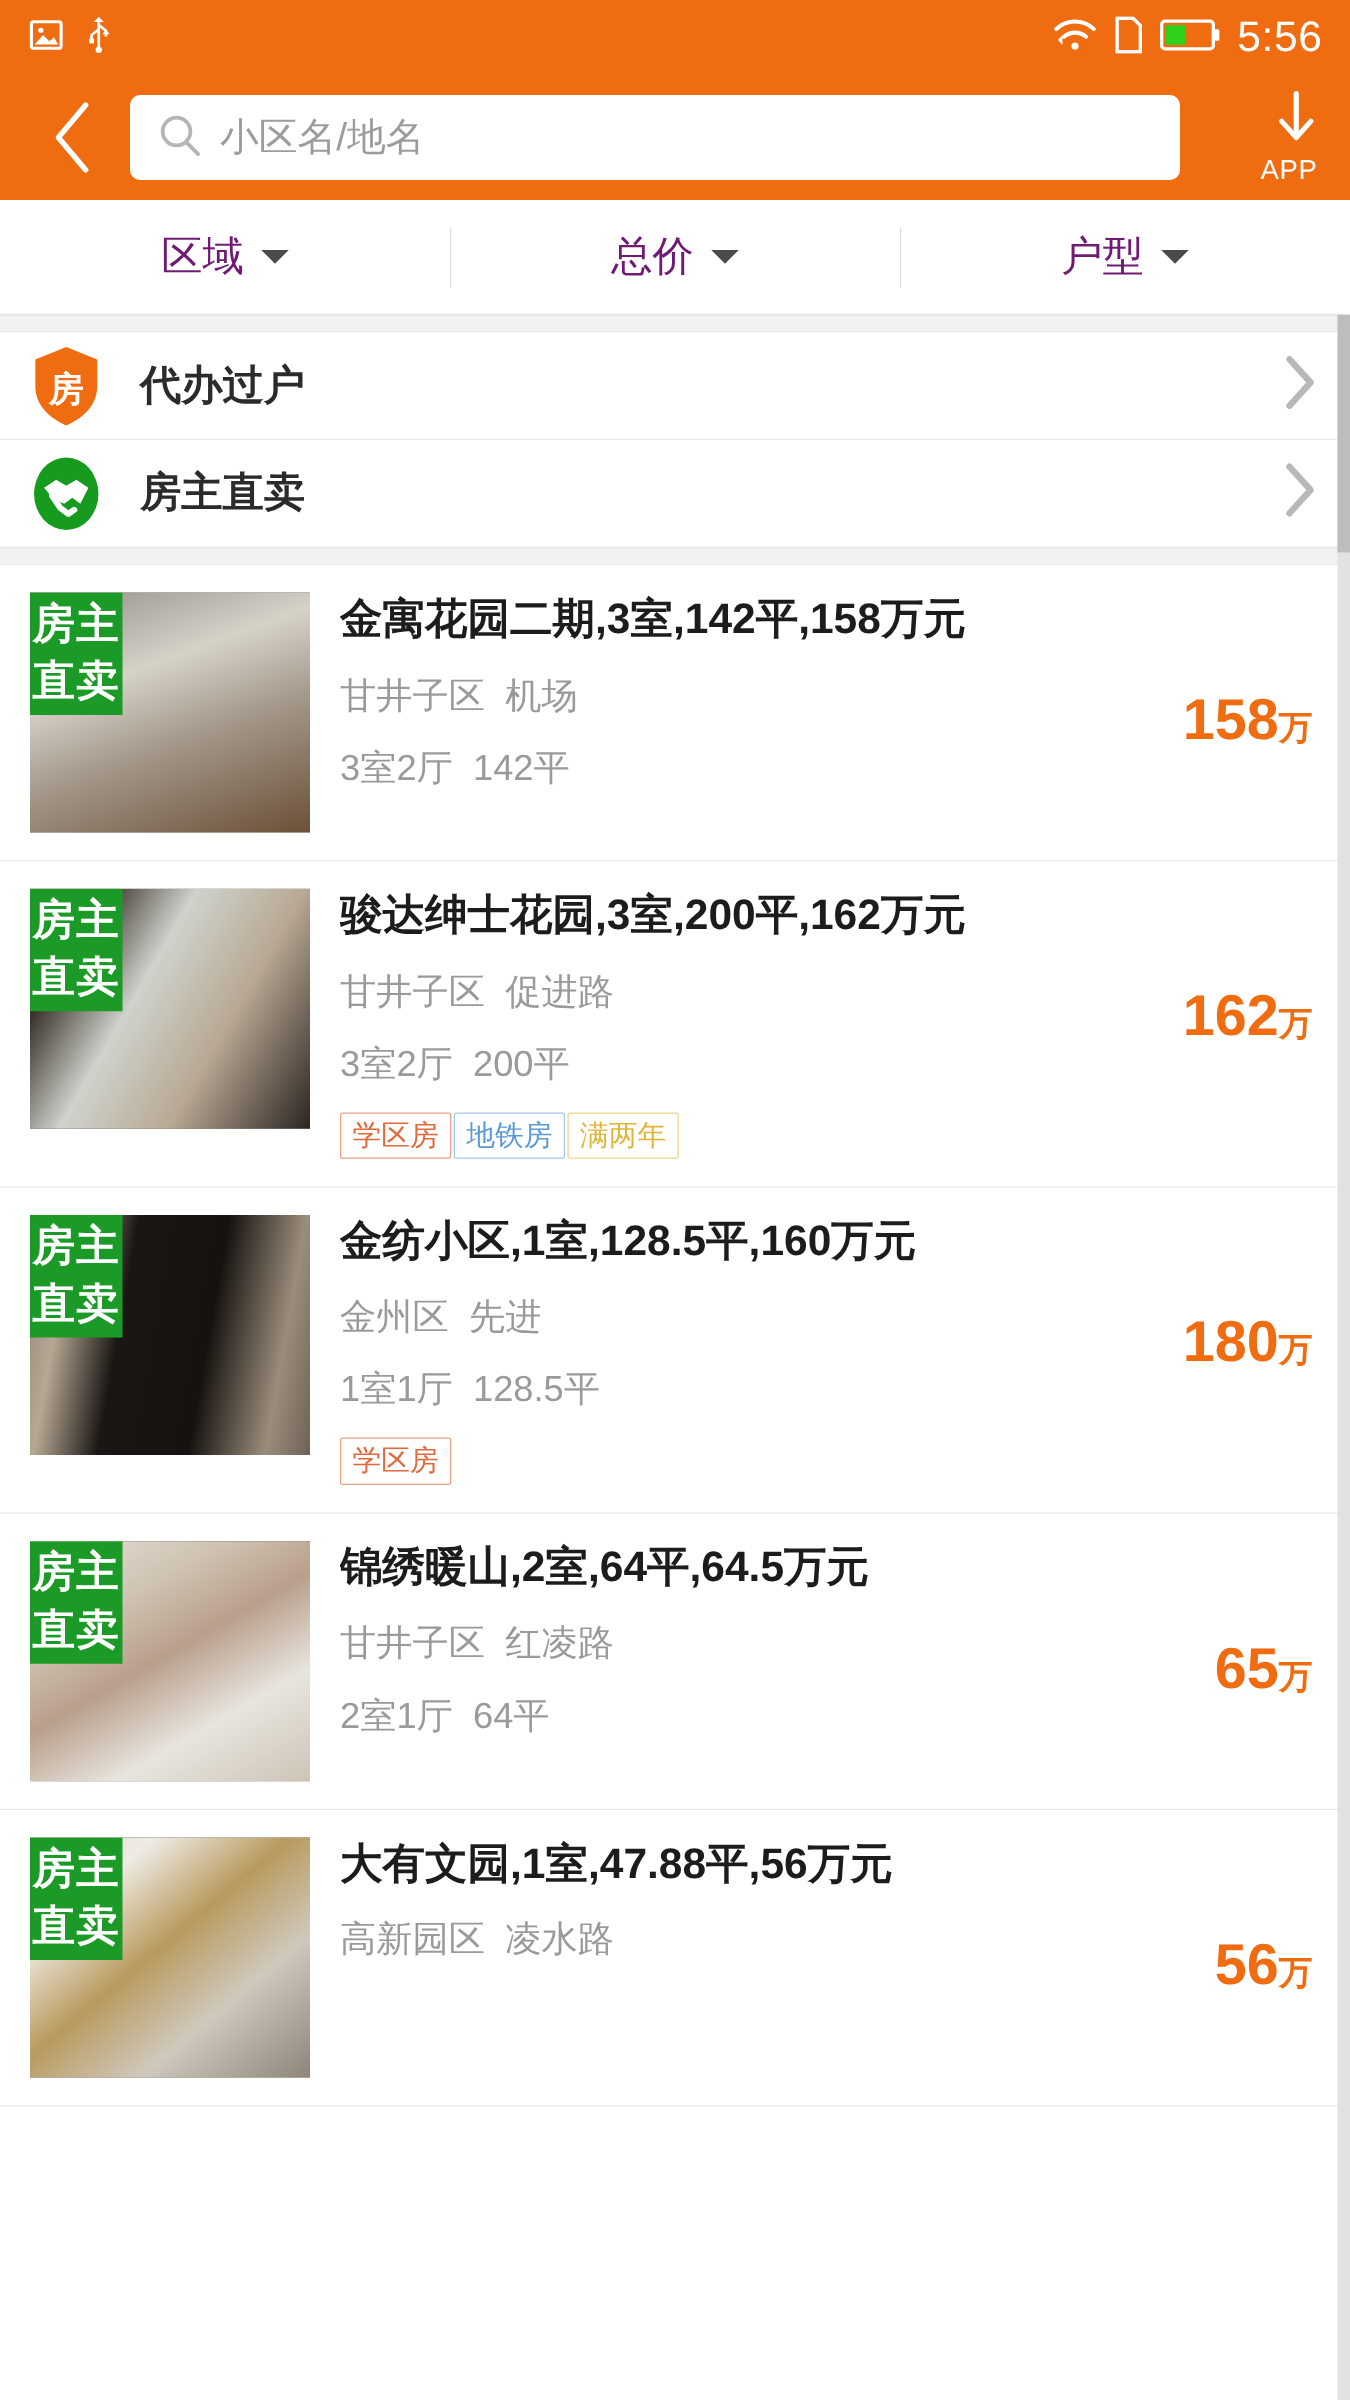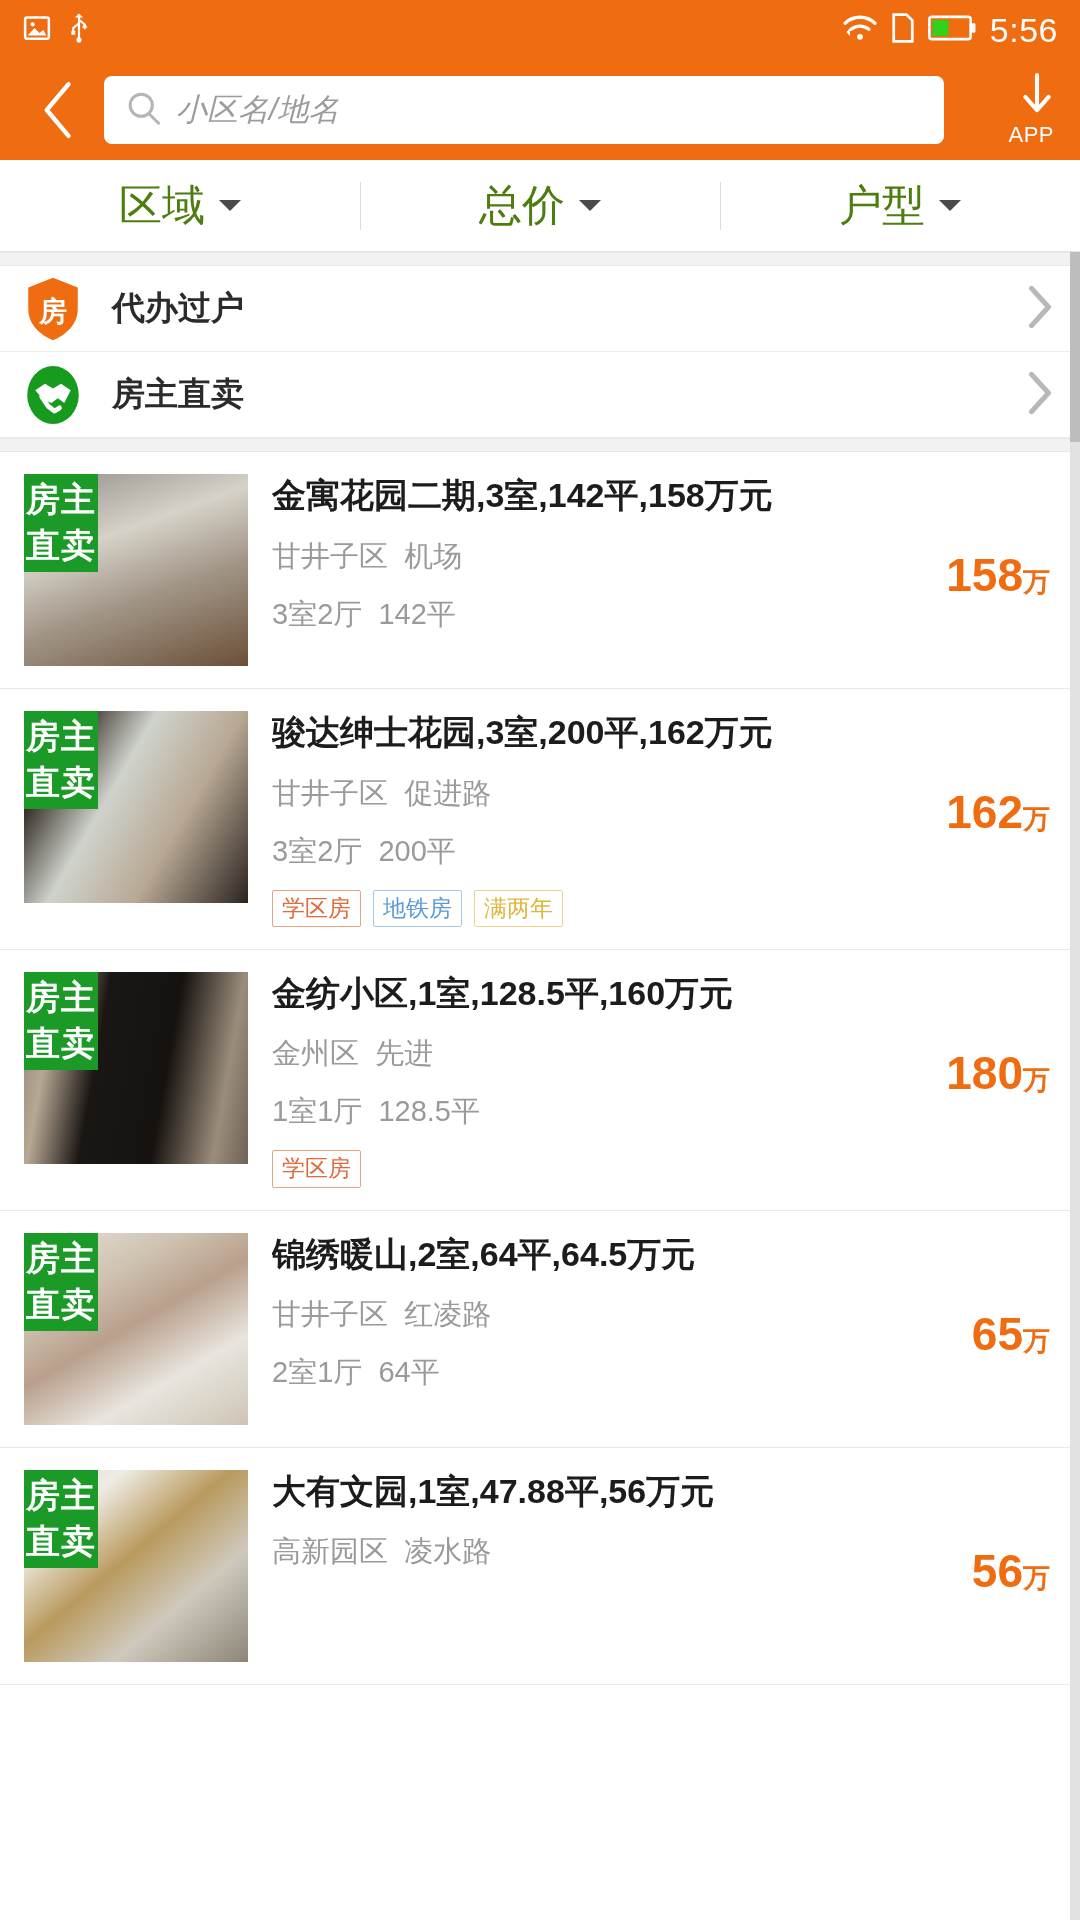--- a/index.html
+++ b/index.html
@@ -23,41 +23,41 @@
   
   .header{
     height:100px; background:#ef6c10;
     display:flex; align-items:center; padding:0 26px 0 22px;
   }
   .back-btn{ width:74px; height:74px; display:flex; align-items:center; justify-content:center; }
   .searchbox{
     flex:1; height:68px; background:#fff; border-radius:8px;
     display:flex; align-items:center; padding:0 22px; margin:0 18px 0 8px;
   }
-  .search-ph{ color:#9c9c9c; font-size:31px; margin-left:14px;font-style:italic; }
+  .search-ph{ color:#9c9c9c; font-size:31px; margin-left:14px; }
   .app-btn{
     width:92px; display:flex; flex-direction:column;
     align-items:flex-end; justify-content:center; gap:2px;
   }
   .app-btn .lbl{ color:#fff; font-size:22px; letter-spacing:.5px; }
 
   
   .filterbar{
     height:92px; background:#fff; display:flex; align-items:center;
     border-bottom:1px solid #e4e4e4;
   }
   .filter{
     flex:1; display:flex; align-items:center; justify-content:center;
     gap:14px; height:52px; position:relative;
   }
   .filter + .filter::before{
     content:""; position:absolute; left:0; top:2px;
     width:1px; height:48px; background:#dcdcdc;
   }
-  .filter .ftxt{ font-size:43px; color:#4d7c0f; }
+  .filter .ftxt{ font-size:33px; color:#701a75; }
   .caret{ width:0;height:0;border-left:11px solid transparent;border-right:11px solid transparent;
           border-top:11px solid #4a4a4a; }
 
   
   .svc{
     height:86px; display:flex; align-items:center; padding:0 26px 0 24px;
     border-bottom:1px solid #ececec; background:#fff;
   }
   .svc-ic{ width:58px; height:58px; display:flex; align-items:center; justify-content:center; }
   .svc-lbl{ font-size:33px; color:#2b2b2b; margin-left:30px; font-weight:600; }
@@ -81,21 +81,21 @@
     background:#1c9a28; color:#fff; font-size:34px; line-height:46px;
     text-align:center; font-weight:600; letter-spacing:1px; padding-top:2px;
   }
   .info{ flex:1; padding-left:24px; min-width:0; }
   .title{
     font-size:34px; font-weight:700; color:#1c1c1c; line-height:1.25;
     white-space:nowrap; overflow:hidden;
   }
   .loc{ font-size:29px; color:#9a9a9a; margin-top:20px; }
   .spec{ font-size:29px; color:#9a9a9a; margin-top:18px; }
-  .tags{ display:flex; gap:12px; margin-top:18px; }
+  .tags{ display:flex; gap:2px; margin-top:18px; }
   .tag{
     font-size:23px; padding:4px 9px 5px; border:1px solid; border-radius:2px; line-height:1.15;
   }
   .tag.school{ color:#e06a3c; border-color:#e8a384; }
   .tag.metro{ color:#5b9bd5; border-color:#a5c9e8; }
   .tag.twoyr{ color:#dfb63a; border-color:#ecd68a; }
   .price{
     position:absolute; right:30px; top:96px;
     color:#ef6c10; font-weight:700; white-space:nowrap;
   }

